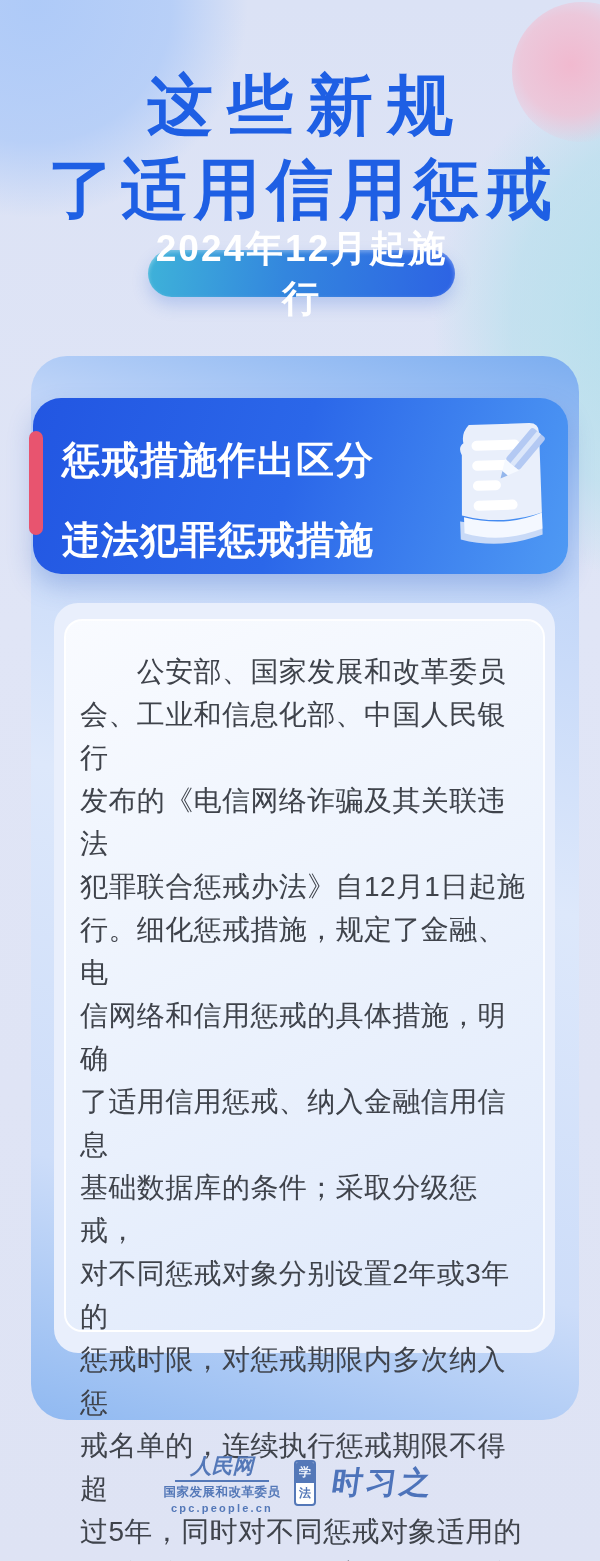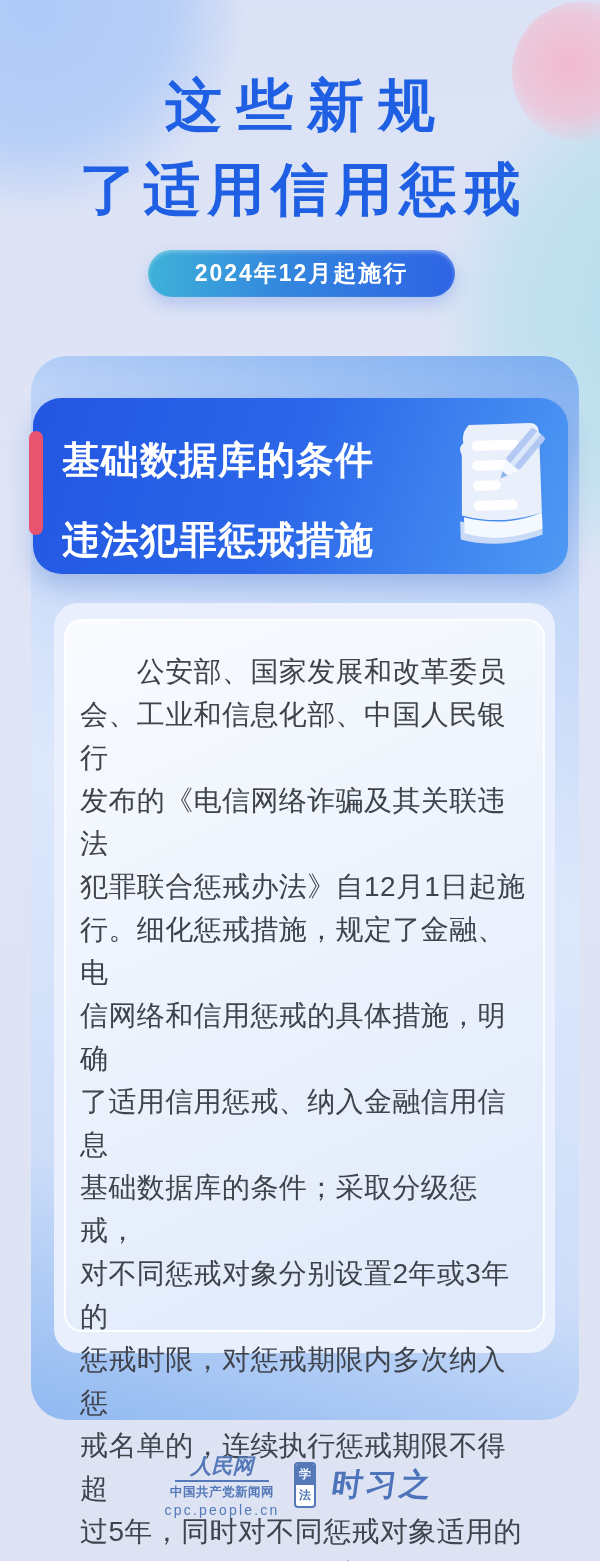--- a/index.html
+++ b/index.html
@@ -10,29 +10,29 @@
     font-family:"Liberation Sans",sans-serif;
   }
   
   .blob-tl { position:absolute; left:-180px; top:-210px; width:430px; height:430px; border-radius:50%;
     background:radial-gradient(circle, rgba(172,201,248,.95) 0%, rgba(172,201,248,.75) 45%, rgba(172,201,248,0) 70%); }
   .circle-teal { position:absolute; left:430px; top:40px; width:560px; height:560px; border-radius:50%;
     background:radial-gradient(circle, rgba(170,222,233,.85) 0%, rgba(170,222,233,.5) 50%, rgba(170,222,233,0) 70%); }
   .circle-pink { position:absolute; left:512px; top:2px; width:140px; height:140px; border-radius:50%;
     background:radial-gradient(circle at 42% 45%, rgba(242,183,205,.95) 0%, rgba(240,193,212,.8) 45%, rgba(240,193,212,0) 72%); }
   
-  .title { position:absolute; left:0; right:0; text-align:center; color:#1e5fe4; font-weight:900; font-size:57px; line-height:78px; }
+  .title { position:absolute; left:0; right:0; text-align:center; color:#1e5fe4; font-weight:900; font-size:66px; line-height:78px; }
   .title1 { top:66px; letter-spacing:14px; text-indent:14px; }
   .title2 { top:150px; letter-spacing:7px; text-indent:7px; }
   
   .badge { position:absolute; left:148px; top:250px; width:307px; height:47px; border-radius:25px;
     background:linear-gradient(95deg,#3eb2d9 0%, #3386de 45%, #2d63e4 100%);
-    color:#fff; font-size:23px; font-weight:800; letter-spacing:2px;
+    color:#fff; font-size:37px; font-weight:800; letter-spacing:2px;
     display:flex; align-items:center; justify-content:center;
-    box-shadow: inset 0 2px 4px rgba(255,255,255,.35), 0 8px 16px rgba(60,110,220,.25); }
+    box-shadow: inset 0 2px 4px rgba(255,255,255,.35), 0 8px 16px rgba(60,110,220,.25); text-align: center; }
   
   .backing { position:absolute; left:31px; top:356px; width:548px; height:1064px; border-radius:36px;
     background:linear-gradient(196deg, #7badf0 0%, #c0d5f8 16%, #dde8fb 46%, #cdddf9 78%, #90b9f1 100%); }
   .header-card { position:absolute; left:33px; top:398px; width:535px; height:176px; border-radius:28px;
     background:linear-gradient(108deg, #2256e2 0%, #2b67e9 48%, #4f9af4 100%);
     box-shadow:0 12px 26px rgba(43,90,190,.28); }
   .accent { position:absolute; left:29px; top:431px; width:14px; height:104px; border-radius:7px; background:#e8546f; }
   .heading { position:absolute; left:62px; color:#ffffff; font-weight:800; font-size:38px; line-height:44px; letter-spacing:1px; }
   .h-l1 { top:438px; }
   .h-l2 { top:518px; }
@@ -44,21 +44,21 @@
     background:linear-gradient(155deg,#f9fbff 0%, #edf3fd 45%, #dfe9fb 100%); }
   .body-text { position:absolute; left:80px; top:650px; width:452px;
     font-size:28px; line-height:43px; letter-spacing:.4px; font-weight:500;
     color:#3f434b; white-space:pre-line; }
   
   .footer { position:absolute; left:0; right:0; top:1452px; display:flex; justify-content:center; align-items:center; gap:16px; color:#5478b8; }
   .pd-logo { display:flex; flex-direction:column; align-items:center; width:112px; }
   .pd-script { font-family:"DejaVu Serif",serif; font-style:italic; font-weight:700; font-size:21px; line-height:27px; }
   .pd-divider { width:94px; height:2px; background:#5478b8; margin:1px 0 2px; }
   .pd-name { font-size:12.5px; font-weight:800; letter-spacing:.5px; white-space:nowrap; }
-  .pd-url { font-size:14px; font-weight:400; letter-spacing:2.2px; margin-top:1px; }
+  .pd-url { font-size:11px; font-weight:700; letter-spacing:2.2px; margin-top:1px; }
   .xf-badge { width:22px; border:2px solid #5478b8; border-radius:4px; overflow:hidden;
     display:flex; flex-direction:column; font-size:12px; font-weight:800; text-align:center; background:#ffffff; }
   .xf-top { background:#5478b8; color:#eef3fb; padding:2px 0; }
   .xf-bottom { color:#5478b8; padding:2px 0; }
   .sxz { font-size:31px; font-weight:900; transform:skewX(-8deg); letter-spacing:3px; color:#4d73ba; }
 </style>
 </head>
 <body>
 
 <div class="poster">
@@ -68,21 +68,21 @@
   <div class="circle-pink"></div>
 
   <div class="title title1">这些新规</div>
   <div class="title title2">了适用信用惩戒</div>
 
   <div class="badge">2024年12月起施行</div>
 
   <div class="backing"></div>
   <div class="header-card"></div>
   <div class="accent"></div>
-  <div class="heading h-l1">基础数据库的条件</div>
+  <div class="heading h-l1">惩戒措施作出区分</div>
   <div class="heading h-l2">违法犯罪惩戒措施</div>
 
   <svg class="doc-icon" width="104" height="140" viewBox="0 0 104 140">
     <g transform="rotate(-2 52 70)">
 
       <path d="M10,102 Q54,112 92,98 L92,118 Q50,132 10,120 Z" fill="#c9daf7"></path>
       <path d="M14,98 Q56,110 92,96 L92,112 Q50,126 14,114 Z" fill="#f4f8ff"></path>
 
       <path d="M22,6 Q14,14 16,24 Q10,28 14,36 L12,96 Q52,108 92,96 L92,16 Q92,6 82,6 Z" fill="#e9effb"></path>
 
@@ -114,21 +114,21 @@
 惩戒时限，对惩戒期限内多次纳入惩
 戒名单的，连续执行惩戒期限不得超
 过5年，同时对不同惩戒对象适用的
 惩戒措施作出区分，充分体现惩戒的
 适度性等。</div>
 
   <div class="footer">
     <div class="pd-logo">
       <div class="pd-script">人民网</div>
       <div class="pd-divider"></div>
-      <div class="pd-name">中国共产党新闻网</div>
+      <div class="pd-name">国家发展和改革委员</div>
       <div class="pd-url">cpc.people.cn</div>
     </div>
     <div class="xf-badge">
       <div class="xf-top">学</div>
       <div class="xf-bottom">法</div>
     </div>
     <div class="sxz">时习之</div>
   </div>
 
 </div>

